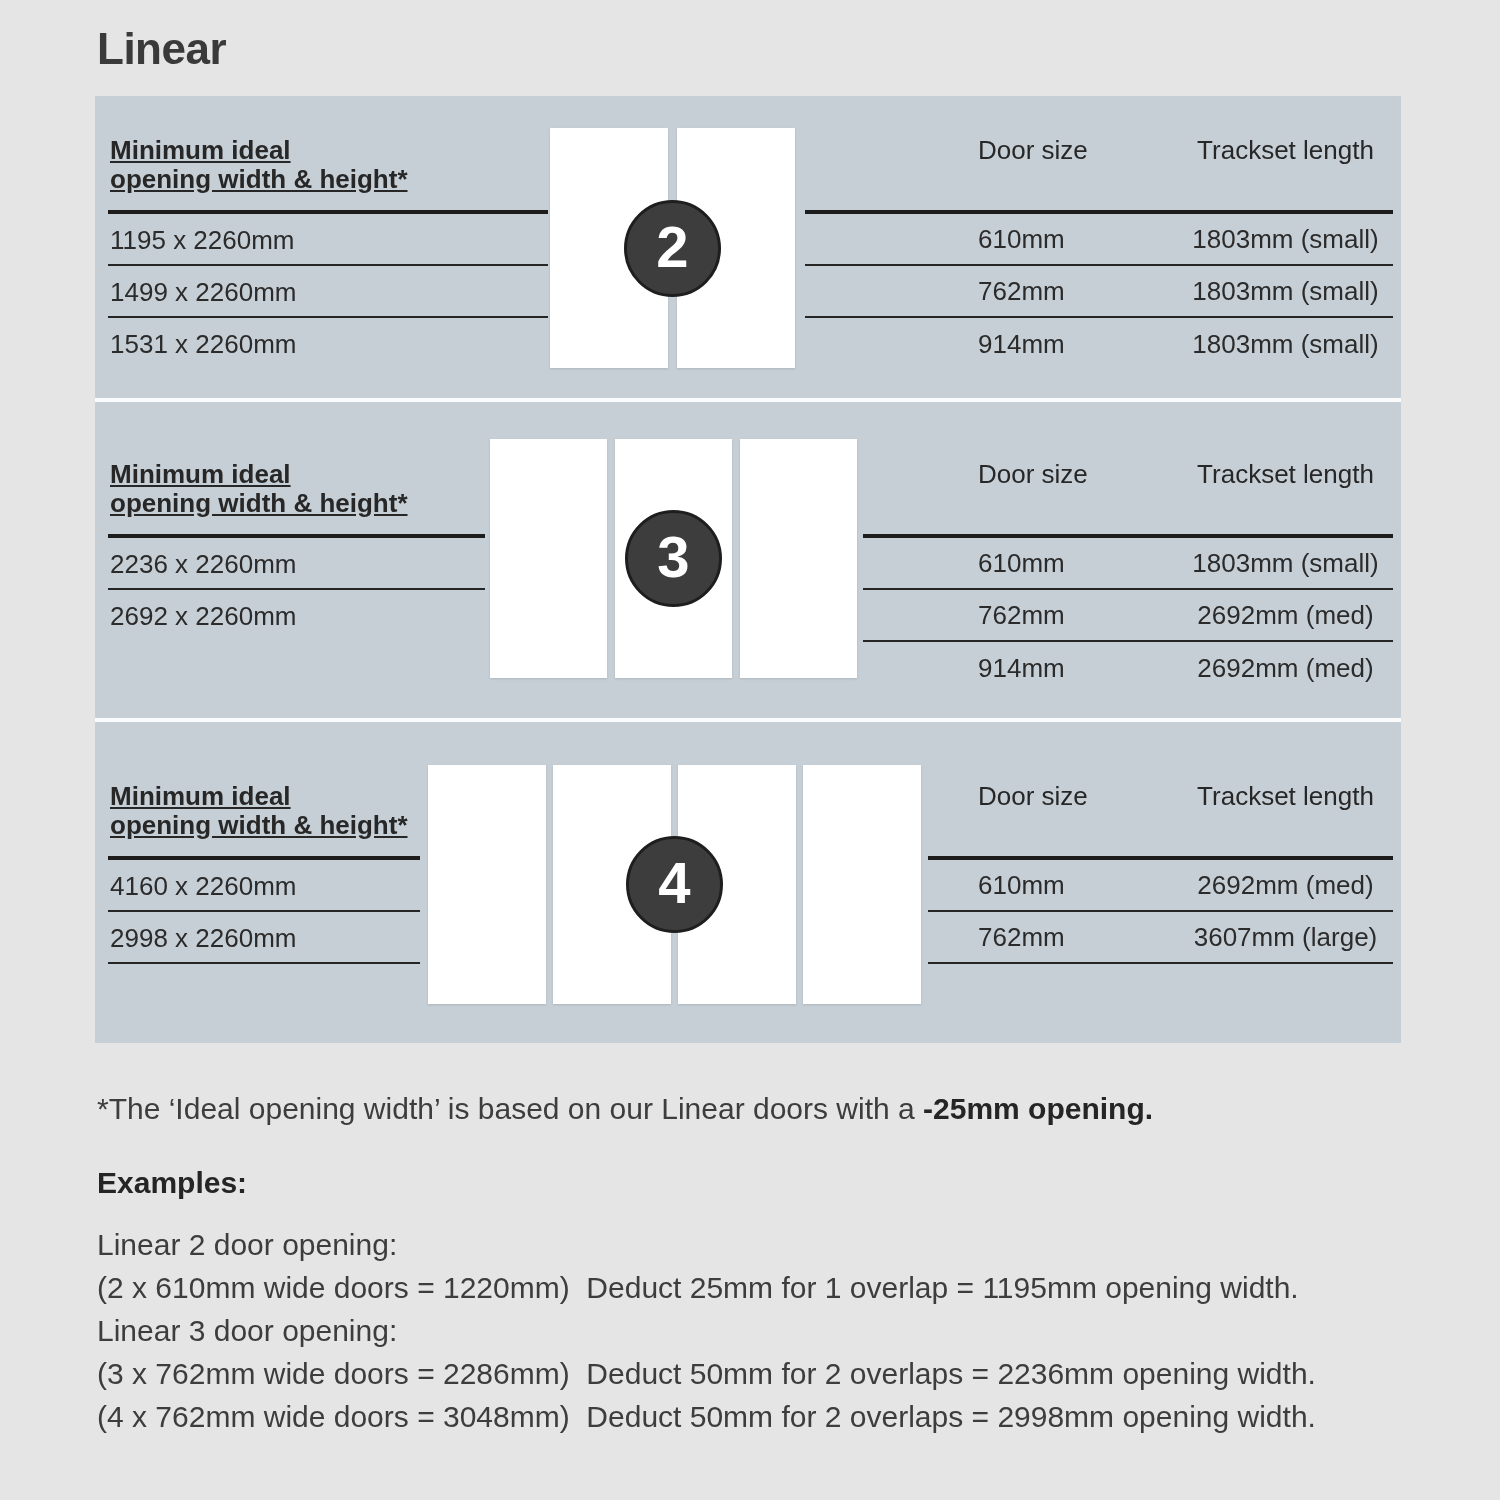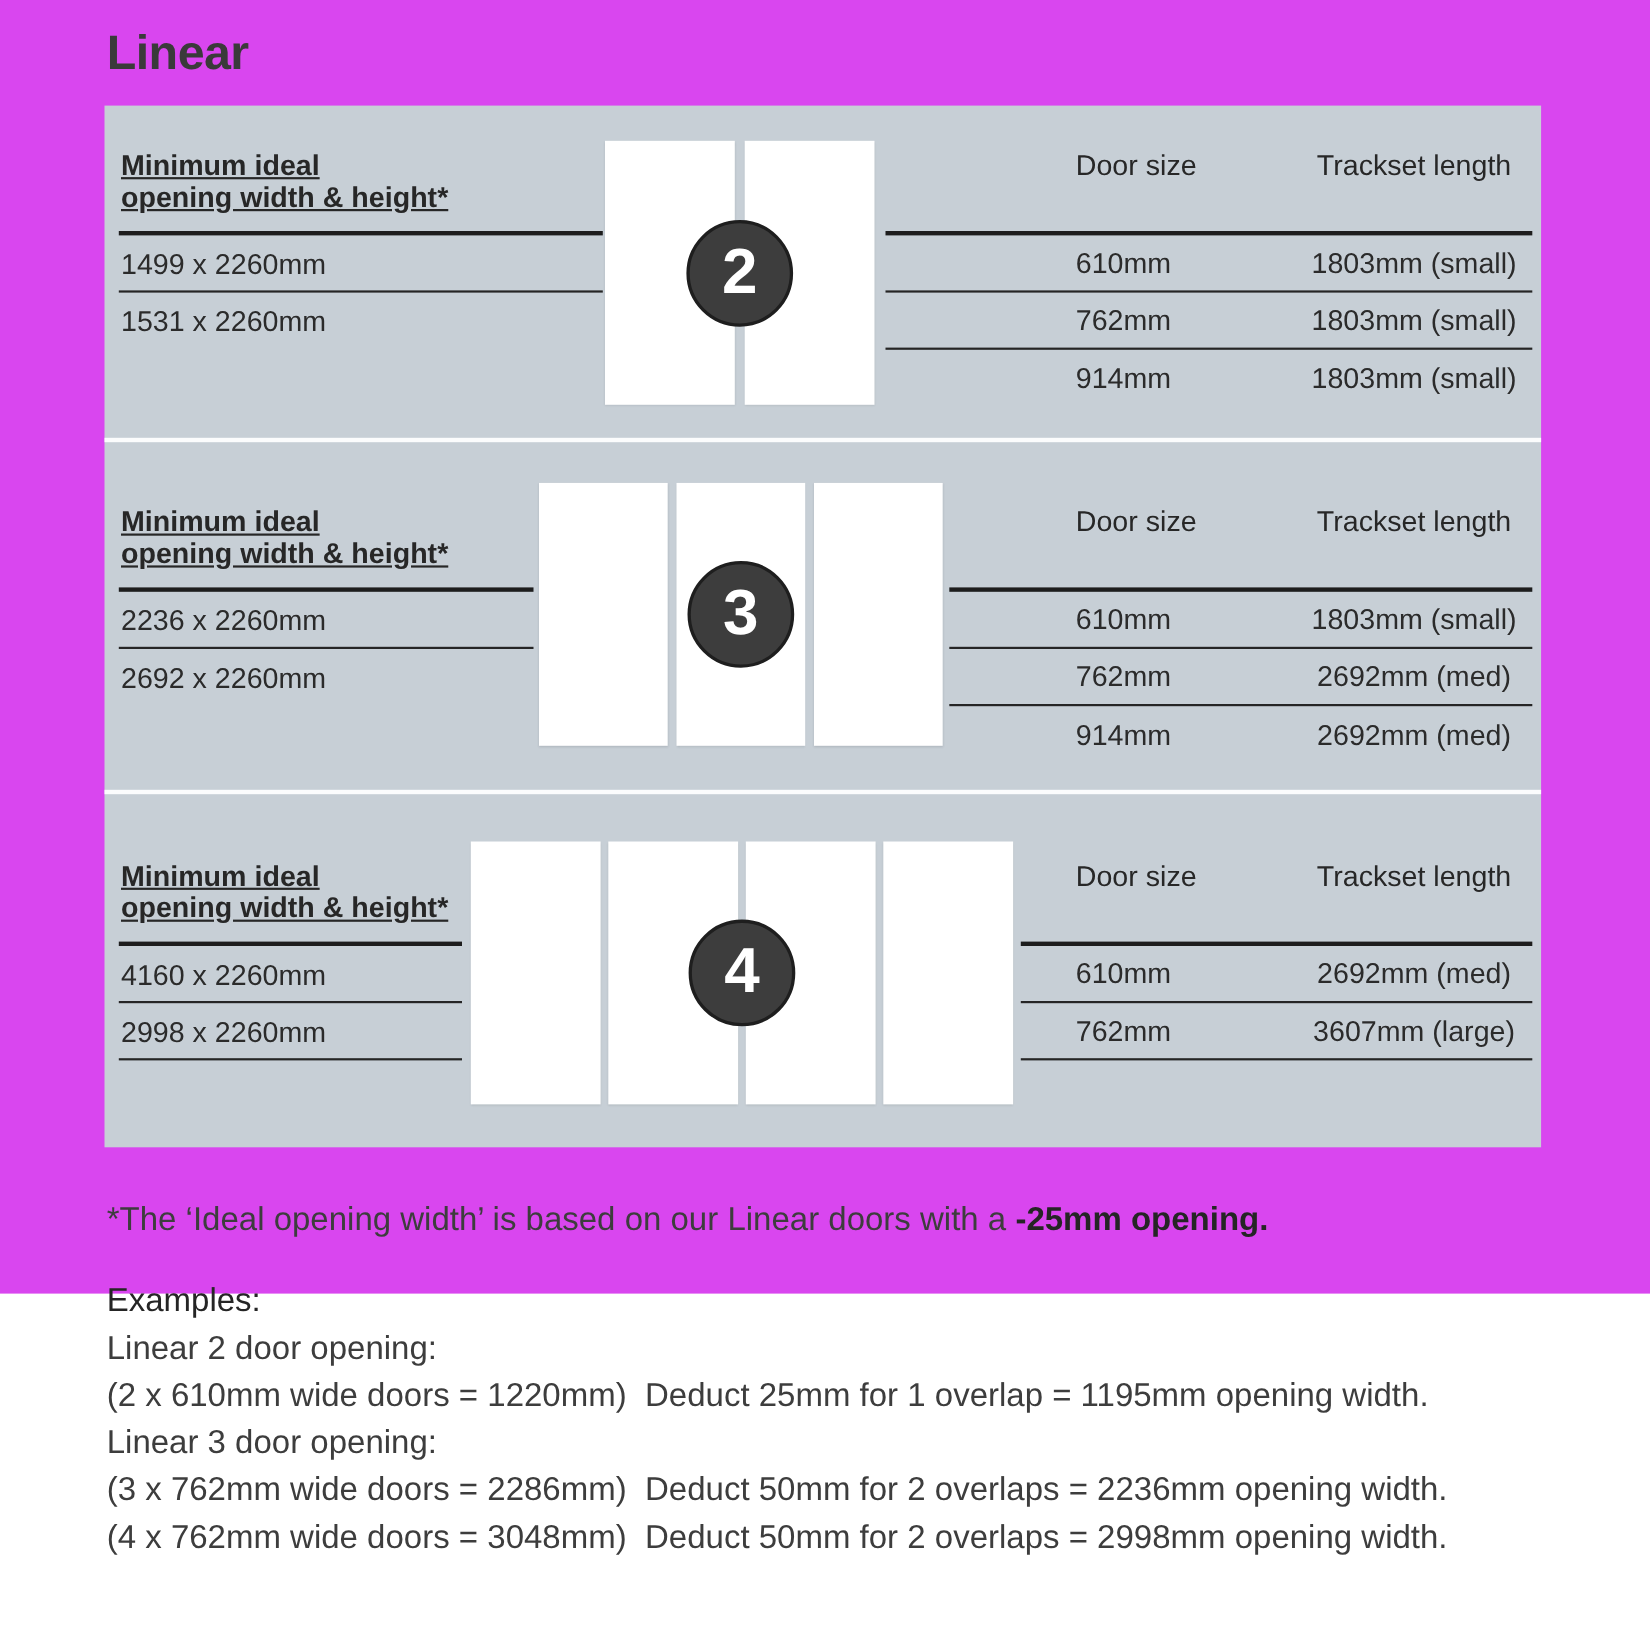--- a/index.html
+++ b/index.html
@@ -1,18 +1,18 @@
 <!DOCTYPE html>
 <html><head>
 <meta charset="utf-8">
 <style>
   * { margin:0; padding:0; box-sizing:border-box; }
   html,body { width:1500px; height:1500px; background:#ffffff; overflow:hidden;
     font-family:"Liberation Sans","DejaVu Sans",sans-serif; color:#2b2b2b; }
-  .page { position:relative; width:1500px; height:1176px; background:#d946ef; }
+  .page { position:relative; width:1500px; height:1500px; background:#e5e5e5; }
 
   .title { position:absolute; left:97px; top:24px; font-size:44px; font-weight:700;
     color:#3a3a3a; letter-spacing:-0.5px; }
 
   .panel { position:absolute; left:95px; top:96px; width:1306px; height:947px;
     background:#c7cfd6; }
 
   .divider { position:absolute; left:0; width:100%; height:4px; background:#fbfcfd; }
   .divider.d1 { top:302px; }
   .divider.d2 { top:622px; }
@@ -50,39 +50,40 @@
   .count-badge { position:absolute; left:50%; top:50%; width:97px; height:97px;
     margin-left:-48.5px; margin-top:-48.5px; border-radius:50%;
     background:#3d3d3d; border:3px solid #1e1e1e; color:#ffffff;
     font-size:58px; font-weight:700; display:flex; align-items:center; justify-content:center;
     padding-bottom:4px; }
 
   .footnote { position:absolute; left:97px; top:1092px; font-size:30px; color:#3d3d3d; }
   .footnote b { color:#252525; }
 
   .examples { position:absolute; left:97px; top:1166px; font-size:30px; color:#3d3d3d; }
-  .examples .ex-heading { font-weight:400; color:#252525; margin-bottom:4px; }
+  .examples .ex-heading { font-weight:700; color:#252525; margin-bottom:23px; }
   .examples .ex-line { line-height:43px; white-space:pre-wrap; }
 </style>
 </head>
 <body>
 
 <div class="page">
 
   <div class="title">Linear</div>
 
   <div class="panel">
 
     <div class="panel-section s1">
       <div class="left-table">
         <div class="lt-header">
           <div>Minimum ideal</div>
           <div>opening width &amp; height*</div>
         </div>
         <div class="rule-thick"></div>
+        <div class="lt-row lined"><span>1195 x 2260mm</span></div>
         <div class="lt-row lined"><span>1499 x 2260mm</span></div>
         <div class="lt-row"><span>1531 x 2260mm</span></div>
       </div>
 
       <div class="doors">
         <div class="door-panel"></div>
         <div class="door-panel"></div>
         <div class="count-badge">2</div>
       </div>
 

